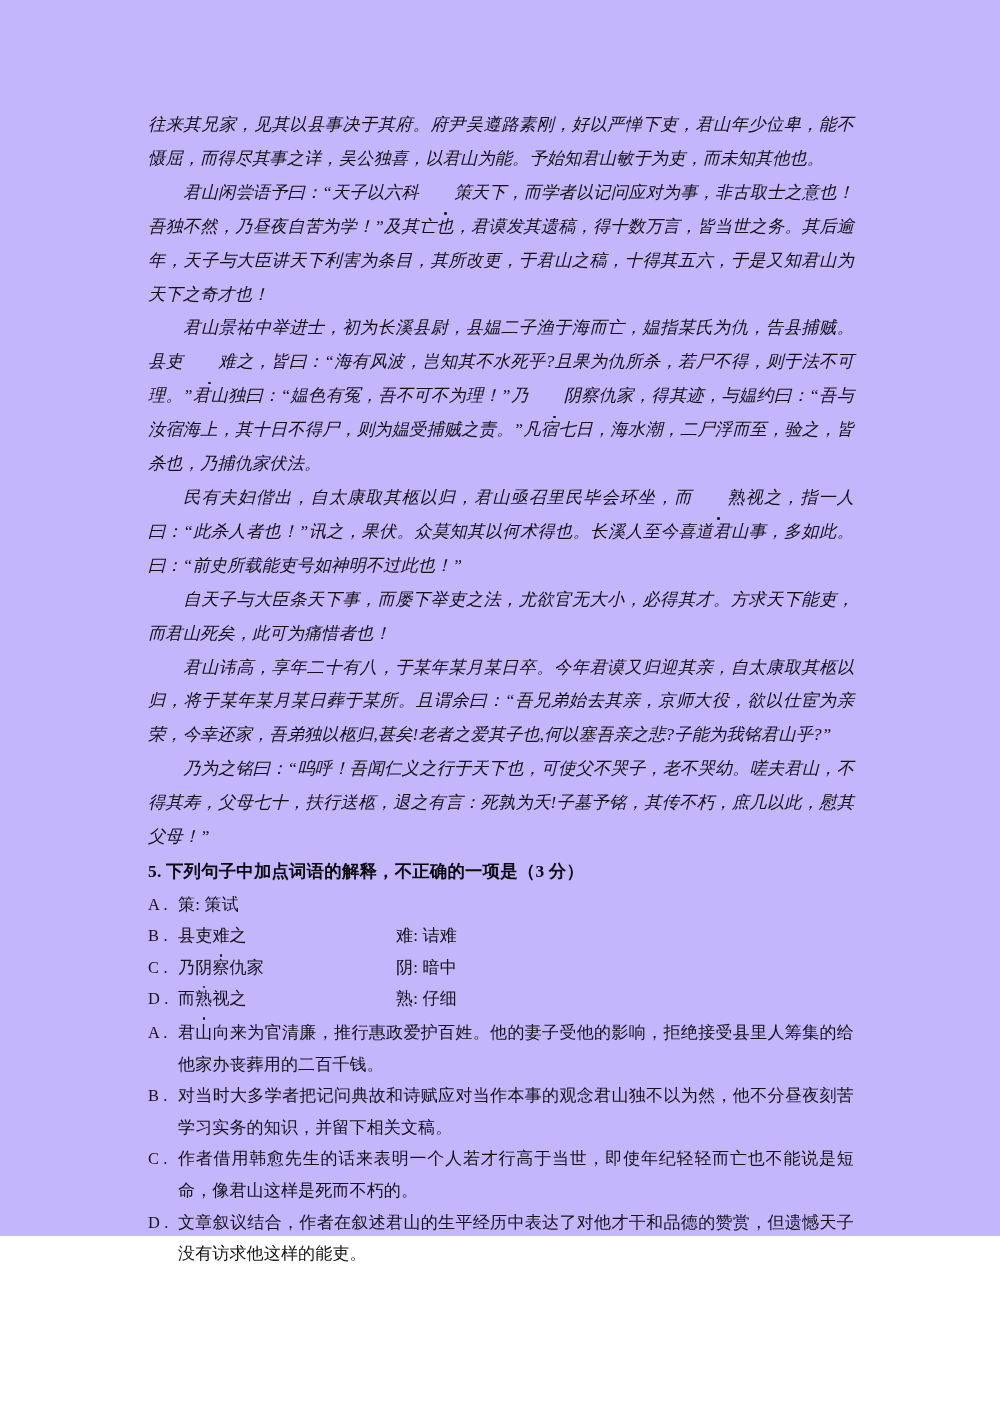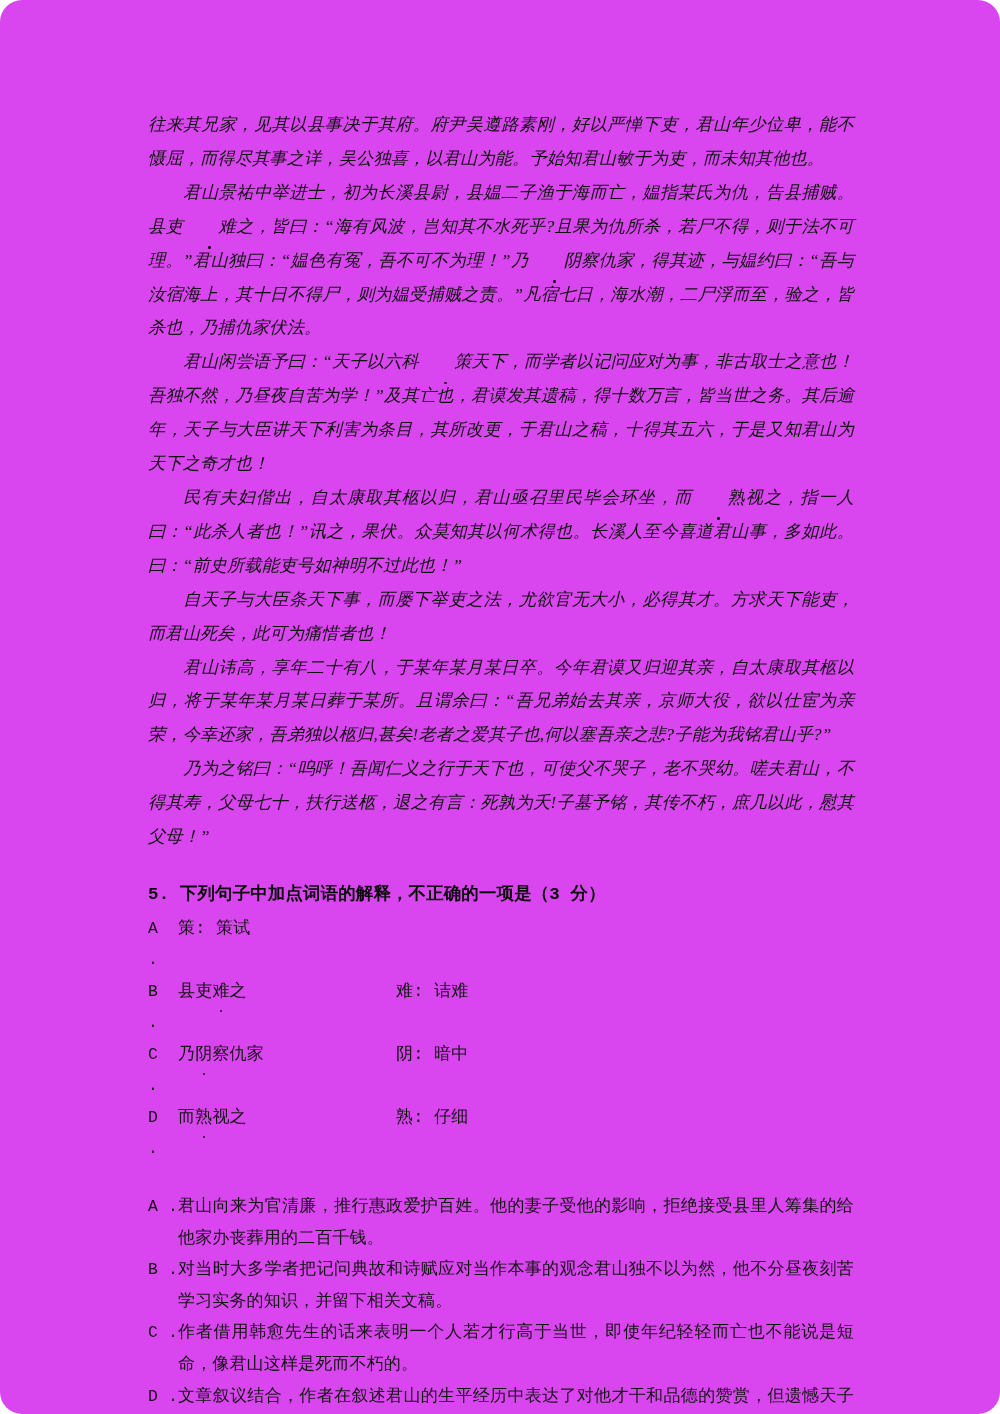--- a/index.html
+++ b/index.html
@@ -14,23 +14,22 @@
     position: relative;
     font-family: "Liberation Sans", sans-serif;
     color: #0d0d0d;
     overflow: hidden;
   }
 
   .page {
     position: absolute;
     left: 0; top: 0;
     width: 1000px;
-    height: 1414px;
-    background: #d946ef;
-    border-radius: 22px;
+    height: 1236px;
+    background: #c4b5fd;
   }
 
   .content {
     position: absolute;
     left: 148px;
     top: 108px;
     width: 706px;
   }
 
   
@@ -64,22 +63,22 @@
     bottom: -5px;
     width: 2.6px;
     height: 2.6px;
     margin-left: -1.3px;
     border-radius: 50%;
     background: #141414;
   }
 
   
   .qblock {
-    margin-top: 26px;
-    font-family: Liberation Mono, monospace;
+    margin-top: 2px;
+    font-family: Liberation Serif, serif;
   }
   .q-stem {
     font-size: 17.4px;
     font-weight: bold;
     line-height: 30px;
     letter-spacing: 0.2px;
     color: #0a0a0a;
     margin: 0 0 3px 0;
   }
 
@@ -129,23 +128,23 @@
 <body>
 
 <div class="page">
   <div class="content">
 
     <div class="passage">
 
       <p>往来其兄家，见其以县事决于其府。府尹吴遵路素刚，好以严惮下吏，君山年少位卑，能不慑屈，而得尽其事之详，吴公独喜，以君山为能。予始知君山敏于为吏，而未知其他也。</p>
 
 
+      <p class="indent"><span>君山闲尝语予曰：“天子以六科</span><span class="dot">策</span><span>天下，而学者以记问应对为事，非古取士之意也！吾独不然，乃昼夜自苦为学！”及其亡也，君谟发其遗稿，得十数万言，皆当世之务。其后逾年，天子与大臣讲天下利害为条目，其所改更，于君山之稿，十得其五六，于是又知君山为天下之奇才也！</span></p>
+
       <p class="indent"><span>君山景祐中举进士，初为长溪县尉，县媪二子渔于海而亡，媪指某氏为仇，告县捕贼。县吏</span><span class="dot">难</span><span>之，皆曰：“海有风波，岂知其不水死乎?且果为仇所杀，若尸不得，则于法不可理。”君山独曰：“媪色有冤，吾不可不为理！”乃</span><span class="dot">阴</span><span>察仇家，得其迹，与媪约曰：“吾与汝宿海上，其十日不得尸，则为媪受捕贼之责。”凡宿七日，海水潮，二尸浮而至，验之，皆杀也，乃捕仇家伏法。</span></p>
-
-      <p class="indent"><span>君山闲尝语予曰：“天子以六科</span><span class="dot">策</span><span>天下，而学者以记问应对为事，非古取士之意也！吾独不然，乃昼夜自苦为学！”及其亡也，君谟发其遗稿，得十数万言，皆当世之务。其后逾年，天子与大臣讲天下利害为条目，其所改更，于君山之稿，十得其五六，于是又知君山为天下之奇才也！</span></p>
 
       <p class="indent"><span>民有夫妇偕出，自太康取其柩以归，君山亟召里民毕会环坐，而</span><span class="dot">熟</span><span>视之，指一人曰：“此杀人者也！”讯之，果伏。众莫知其以何术得也。长溪人至今喜道君山事，多如此。曰：“前史所载能吏号如神明不过此也！”</span></p>
 
       <p class="indent">自天子与大臣条天下事，而屡下举吏之法，尤欲官无大小，必得其才。方求天下能吏，而君山死矣，此可为痛惜者也！</p>
 
       <p class="indent">君山讳高，享年二十有八，于某年某月某日卒。今年君谟又归迎其亲，自太康取其柩以归，将于某年某月某日葬于某所。且谓余曰：“吾兄弟始去其亲，京师大役，欲以仕宦为亲荣，今幸还家，吾弟独以柩归,甚矣!老者之爱其子也,何以塞吾亲之悲?子能为我铭君山乎?”</p>
 
       <p class="indent">乃为之铭曰：“呜呼！吾闻仁义之行于天下也，可使父不哭子，老不哭幼。嗟夫君山，不得其寿，父母七十，扶行送柩，退之有言：死孰为夭!子墓予铭，其传不朽，庶几以此，慰其父母！”</p>
     </div>
 

